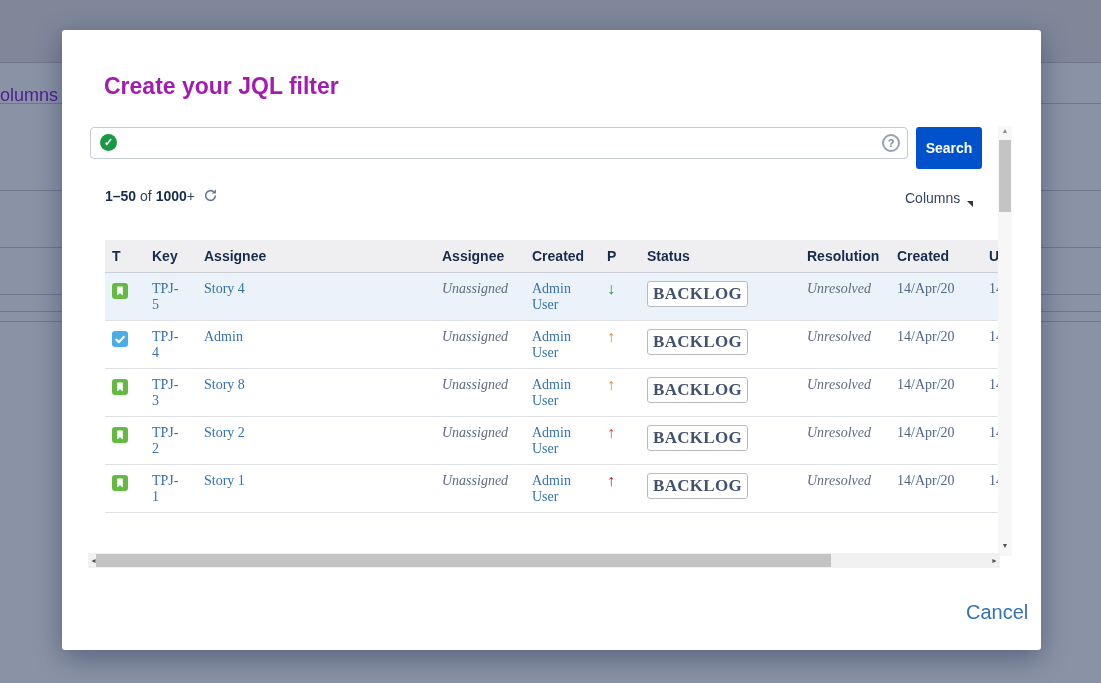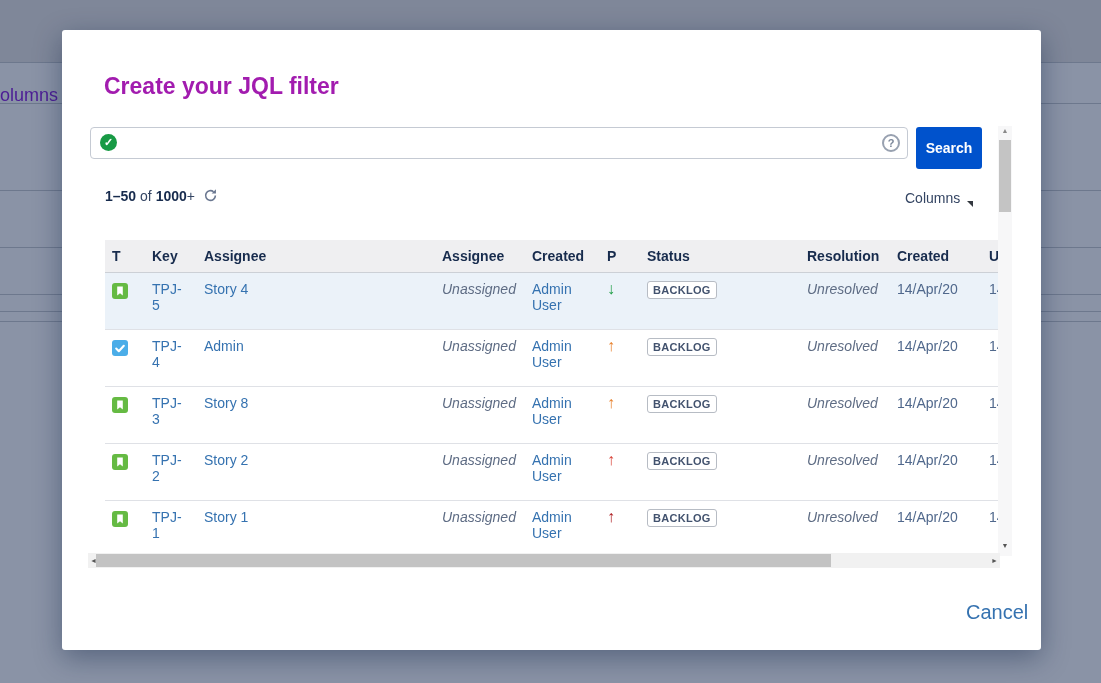--- a/index.html
+++ b/index.html
@@ -48,33 +48,33 @@
   .table-wrap { position:absolute; left:43px; top:210px; width:895px; height:307px; overflow:hidden; }
   table { border-collapse:collapse; table-layout:fixed; width:997px; }
   th {
     text-align:left; background:#efeff1; color:#172b4d; font-weight:700; font-size:14px;
     padding:7px; height:32px; border-bottom:1px solid #ccd0d6; white-space:nowrap; overflow:hidden; cursor:pointer;
   }
   td {
     vertical-align:top; padding:8px 7px 0 7px; font-size:14px; color:#344563;
     border-bottom:1px solid #dfe1e6; overflow:hidden;
   }
-  tbody tr { height:57px; }
+  tbody tr { height:48px;font-family:Liberation Serif, serif; }
   tr.hl td { background:#ebf2f9; }
   a.link { color:#3572b0; text-decoration:none; cursor:pointer; }
   .muted { font-style:italic; color:#5e6c84; }
   .date { color:#50688c; white-space:nowrap; }
   .type-icon { display:inline-block; width:16px; height:16px; border-radius:3px; margin-top:2px; }
   .type-icon.story { background:#65ba43; }
   .type-icon.task  { background:#4bade8; }
   .type-icon svg { display:block; width:16px; height:16px; }
   .prio { font-size:16px; font-weight:700; line-height:16px; }
   .status-badge {
     display:inline-block; border:1px solid #b7bcc4; border-radius:3px; background:#fff;
-    padding:2px 5px; font-size:11px; font-weight:700; color:#42526e; letter-spacing:.3px;
+    padding:2px 5px; font-size:17px; font-weight:700; color:#42526e; letter-spacing:.3px;
   }
 
   .v-scrollbar { position:absolute; left:936px; top:96px; width:14px; height:430px; background:#f7f7f8; }
   .v-thumb { position:absolute; left:1px; top:14px; width:12px; height:72px; background:#c4c4c4; cursor:pointer; }
   .v-up   { position:absolute; top:1px; left:0; width:14px; text-align:center; font-size:7px; color:#8a8a8a; cursor:pointer; }
   .v-down { position:absolute; top:416px; left:0; width:14px; text-align:center; font-size:7px; color:#555; cursor:pointer; }
   .h-scrollbar { position:absolute; left:26px; top:523px; width:912px; height:15px; background:#f1f1f1; }
   .h-thumb { position:absolute; left:8px; top:1px; width:735px; height:13px; background:#c3c3c3; cursor:pointer; }
   .h-left  { position:absolute; left:2px; top:4px; font-size:7px; color:#555; cursor:pointer; }
   .h-right { position:absolute; right:2px; top:4px; font-size:7px; color:#555; cursor:pointer; }

